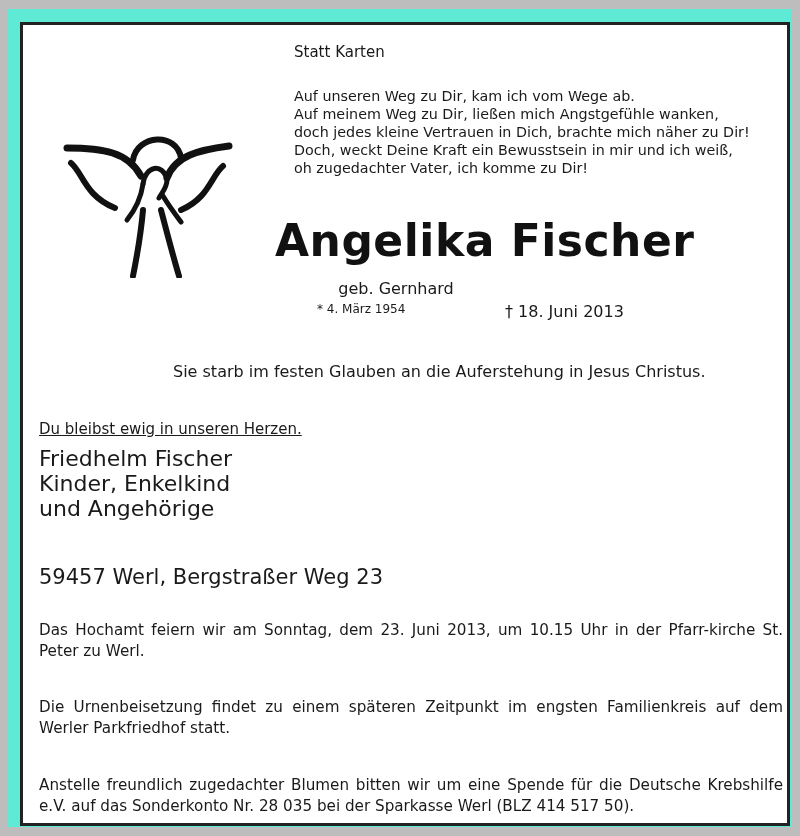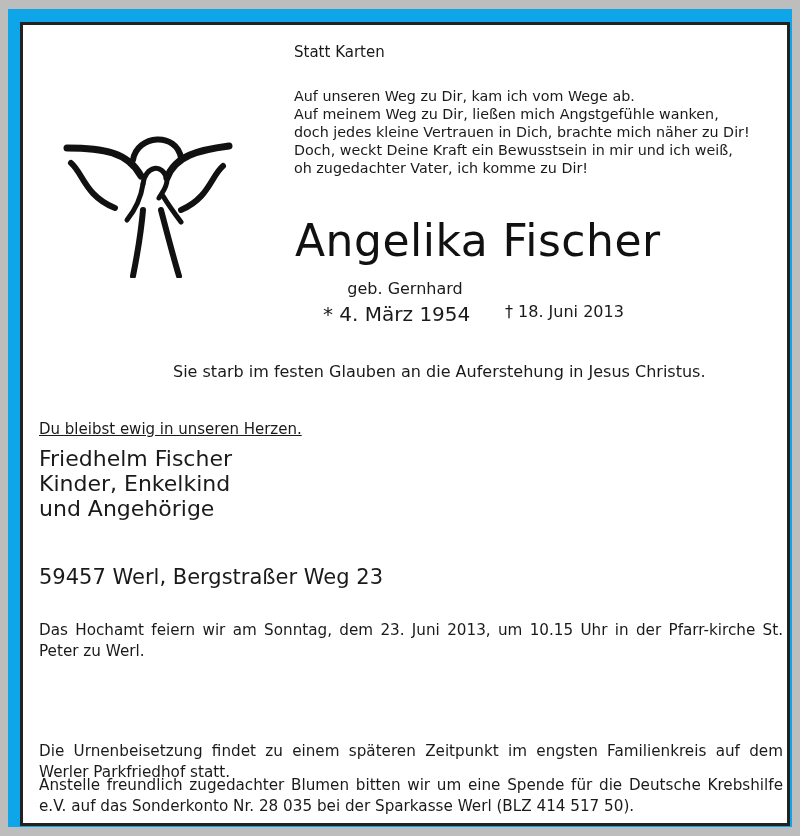--- a/index.html
+++ b/index.html
@@ -8,53 +8,53 @@
     background: #bdbdbd;
     position: relative;
     overflow: hidden;
     font-family: "DejaVu Sans", sans-serif;
     color: #1a1a1a;
   }
   .paper {
     position: absolute;
     left: 8px; top: 9px;
     width: 784px; height: 818px;
-    background: #0ea5e9;
+    background: #5eead4;
   }
   .frame {
     position: absolute;
     left: 12px; top: 13px;
     width: 770px; height: 804px;
     border: 3px solid #222222;
     background: #ffffff;
     box-sizing: border-box;
   }
   .abs { position: absolute; white-space: nowrap; }
   .statt { left: 271px; top: 18px; font-size: 15px; }
   .poem { left: 271px; top: 62px; font-size: 14.3px; line-height: 18px; }
   .poem div { white-space: nowrap; }
   .angel { left: 40px; top: 93px; width: 190px; height: 160px; }
-  .name { left: 272px; top: 190px; font-size: 44px; font-family: "DejaVu Sans", sans-serif; font-weight: 400; letter-spacing: 0.5px; color: #111; }
-  .birthname { left: 13px; width: 738px; text-align: center; top: 254px; font-size: 16px; box-sizing: border-box; }
-  .born { left: 300px; top: 277px; font-size: 20px; }
+  .name { left: 252px; top: 190px; font-size: 44px; font-family: "DejaVu Sans", sans-serif; font-weight: 700; letter-spacing: 0.5px; color: #111; }
+  .birthname { left: 4px; width: 738px; text-align: center; top: 254px; font-size: 16px; box-sizing: border-box; }
+  .born { left: 294px; top: 277px; font-size: 12px; }
   .died { left: 482px; top: 277px; font-size: 16px; }
   .faith { left: 150px; top: 337px; font-size: 16px; }
   .farewell { left: 16px; top: 395px; font-size: 15px; text-decoration: underline; }
   .mourners { left: 16px; top: 421px; font-size: 22px; line-height: 25px; }
   .mourners div { white-space: nowrap; }
   .address { left: 16px; top: 540px; font-size: 21px; }
   .para {
     position: absolute;
     left: 16px; width: 744px;
     font-size: 15.2px; line-height: 21px;
     text-align: justify;
     text-align-last: left;
   }
   .p1 { top: 595px; }
-  .p2 { top: 672px; margin-top: 44px; }
+  .p2 { top: 672px; }
   .p3 { top: 750px; }
 </style>
 </head>
 <body>
 
 <div class="paper">
   <div class="frame">
 
     <div class="abs statt">Statt Karten</div>
 

